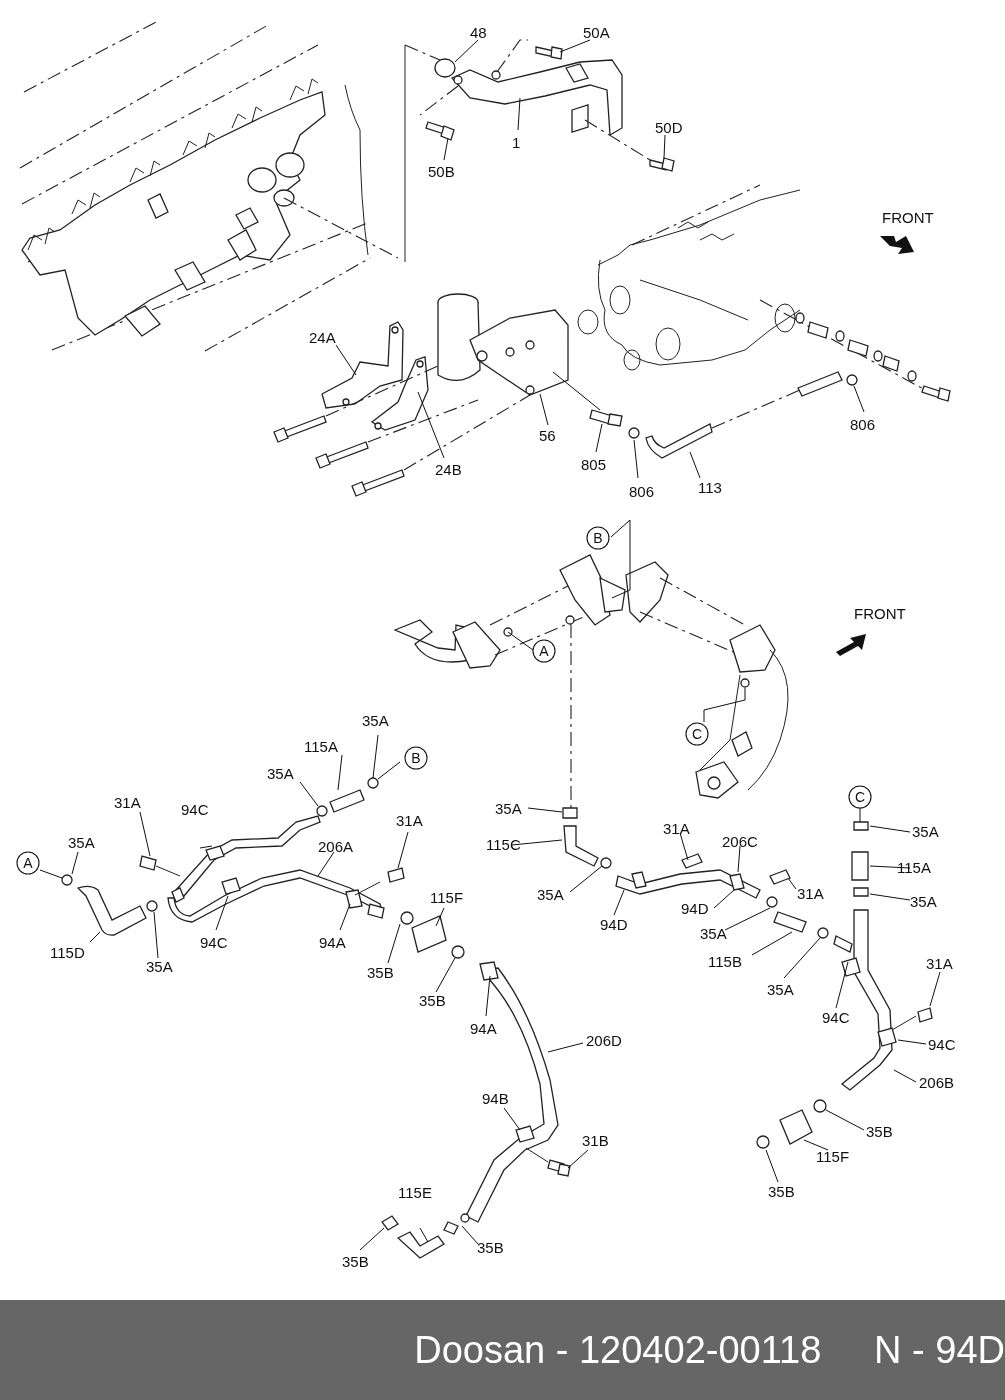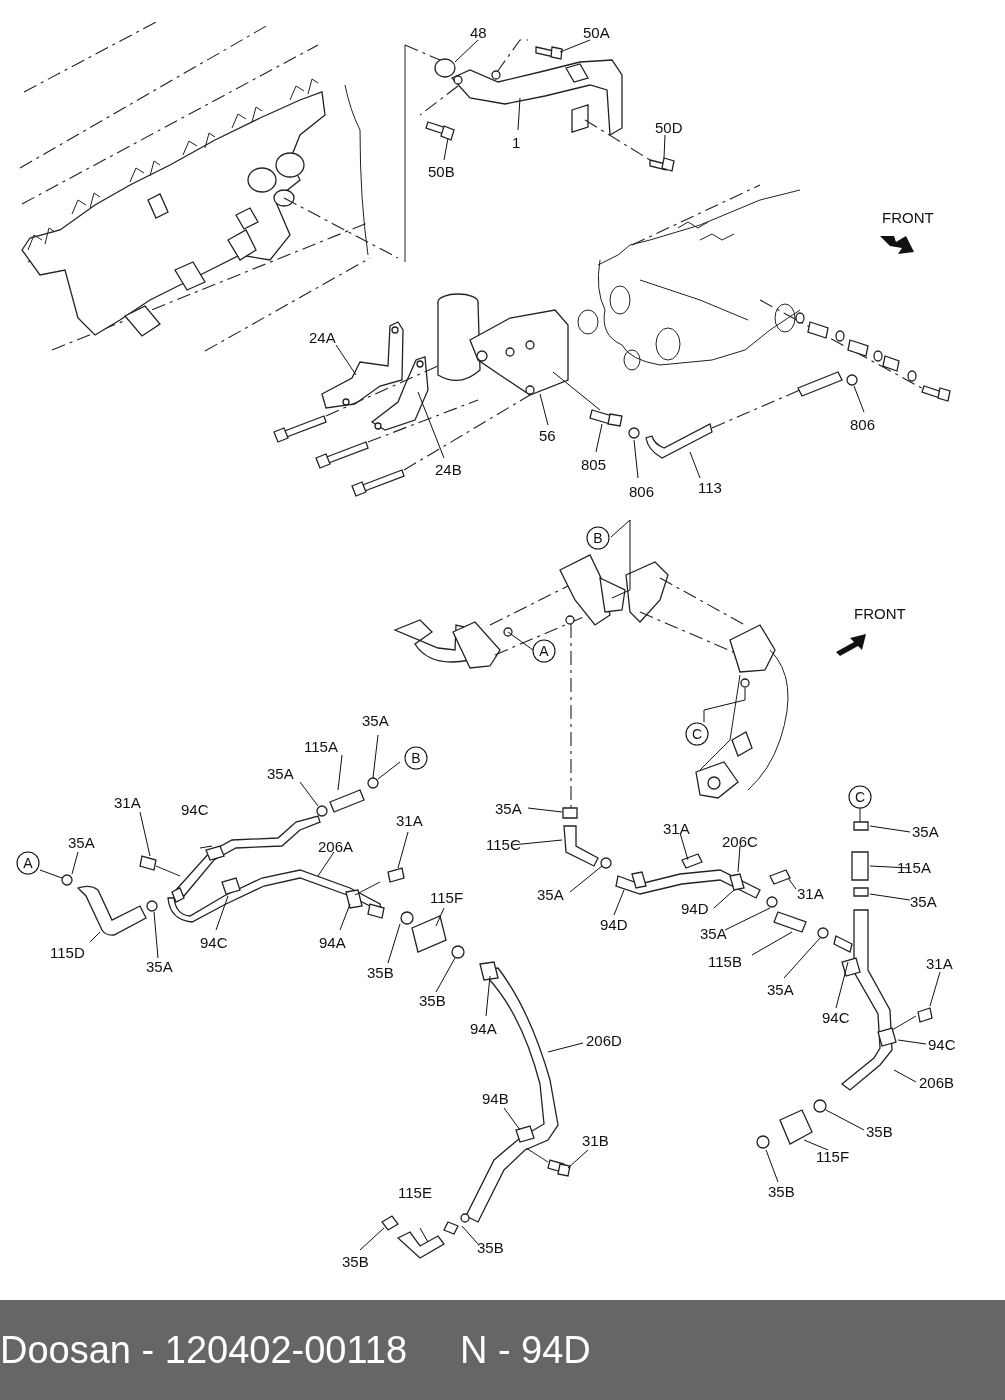--- a/index.html
+++ b/index.html
@@ -5,21 +5,21 @@
   html, body { margin: 0; padding: 0; background: #ffffff; }
   body { width: 1005px; height: 1400px; position: relative; overflow: hidden; font-family: "Liberation Sans", sans-serif; }
   #diagram { position: absolute; left: 0; top: 0; width: 1005px; height: 1300px; }
   .lbl { font-family: "Liberation Sans", sans-serif; font-size: 15px; fill: #111; }
   .front-lbl { font-family: "Liberation Sans", sans-serif; font-size: 15px; fill: #111; }
   .ref-lbl { font-family: "Liberation Sans", sans-serif; font-size: 14px; fill: #111; text-anchor: middle; dominant-baseline: central; }
   .part { fill: #fff; stroke: #222; stroke-width: 1.3; }
   .thin { fill: none; stroke: #222; stroke-width: 1; }
   .dash { fill: none; stroke: #222; stroke-width: 1.1; stroke-dasharray: 14 5 3 5; }
   .leader { fill: none; stroke: #111; stroke-width: 1; }
-  #footer { position: absolute; left: 0; top: 1300px; width: 1005px; height: 100px; background: #666666; display: flex; align-items: center; justify-content: flex-start; }
+  #footer { position: absolute; left: 0; top: 1300px; width: 1005px; height: 100px; background: #666666; display: flex; align-items: center; justify-content: flex-end; }
   #footer-text { color: #ffffff; font-family: "Liberation Sans", sans-serif; font-size: 38px; letter-spacing: 0px; white-space: pre; }
 </style>
 </head>
 <body>
 
 <svg id="diagram" viewBox="0 0 1005 1300" xmlns="http://www.w3.org/2000/svg">
 
   <g>
 
     <path class="dash" d="M24 92 L160 20"></path>

